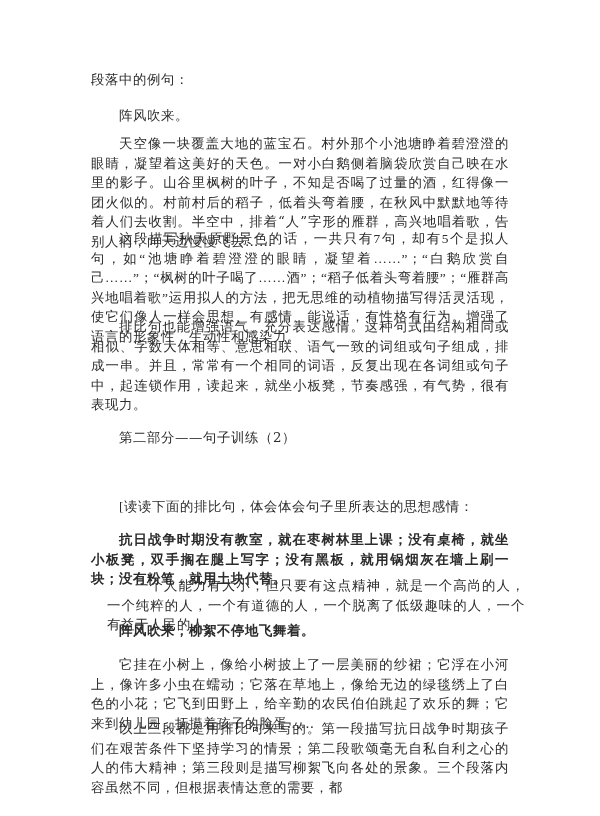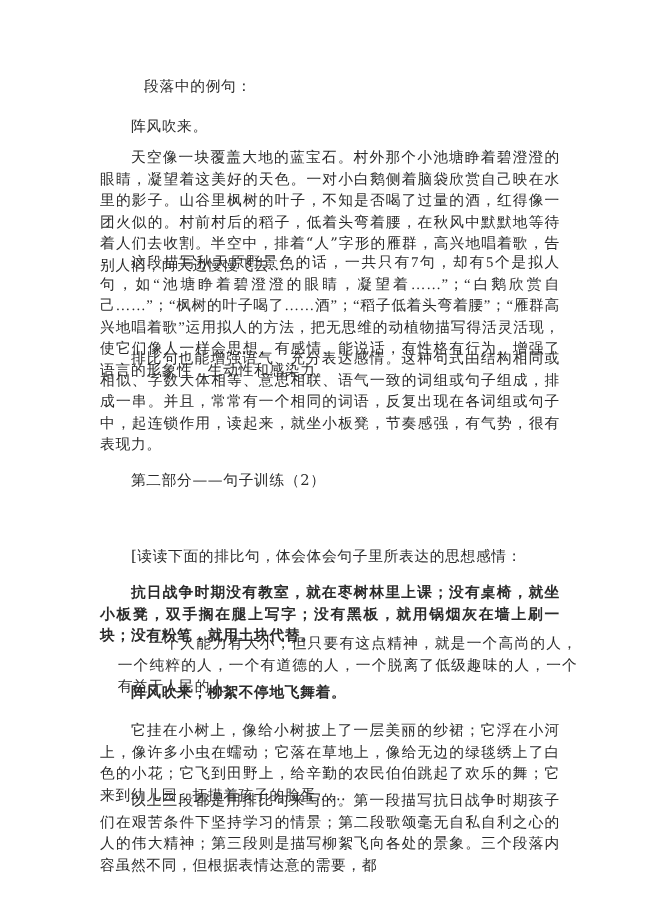--- a/index.html
+++ b/index.html
@@ -33,33 +33,33 @@
       word-break: break-all;
       margin: 0;
     }
     .indent { text-indent: 28px; }
   </style>
 </head>
 <body>
 
 <div class="page">
 
-  <p class="line-block" style="top:70px;margin-left:40px;">段落中的例句：</p>
+  <p class="line-block" style="top:70px;">段落中的例句：</p>
 
   <p class="line-block indent" style="top:106px;">阵风吹来。</p>
 
   <p class="line-block indent" style="top:134px;">天空像一块覆盖大地的蓝宝石。村外那个小池塘睁着碧澄澄的眼睛，凝望着这美好的天色。一对小白鹅侧着脑袋欣赏自己映在水里的影子。山谷里枫树的叶子，不知是否喝了过量的酒，红得像一团火似的。村前村后的稻子，低着头弯着腰，在秋风中默默地等待着人们去收割。半空中，排着“人”字形的雁群，高兴地唱着歌，告别人们，向天边慢慢飞去……</p>
 
   <p class="line-block indent" style="top:229px;font-family:Liberation Serif, serif;">这段描写秋天原野景色的话，一共只有7句，却有5个是拟人句，如“池塘睁着碧澄澄的眼睛，凝望着……”；“白鹅欣赏自己……”；“枫树的叶子喝了……酒”；“稻子低着头弯着腰”；“雁群高兴地唱着歌”运用拟人的方法，把无思维的动植物描写得活灵活现，使它们像人一样会思想、有感情、能说话，有性格有行为。增强了语言的形象性，生动性和感染力。</p>
 
   <p class="line-block indent" style="top:317px;">排比句也能增强语气、充分表达感情。这种句式由结构相同或相似、字数大体相等、意思相联、语气一致的词组或句子组成，排成一串。并且，常常有一个相同的词语，反复出现在各词组或句子中，起连锁作用，读起来，就坐小板凳，节奏感强，有气势，很有表现力。</p>
 
   <p class="line-block indent" style="top:428px;">第二部分——句子训练（2）</p>
 
-  <p class="line-block indent" style="top:497px;">[读读下面的排比句，体会体会句子里所表达的思想感情：</p>
+  <p class="line-block indent" style="top:497px;font-family:Liberation Serif, serif;">[读读下面的排比句，体会体会句子里所表达的思想感情：</p>
 
   <p class="line-block indent" style="top:530px;font-weight:bold;">抗日战争时期没有教室，就在枣树林里上课；没有桌椅，就坐小板凳，双手搁在腿上写字；没有黑板，就用锅烟灰在墙上刷一块；没有粉笔，就用土块代替。</p>
 
   <p class="line-block indent" style="top:576px;margin-left:16px;">一个人能力有大小，但只要有这点精神，就是一个高尚的人，一个纯粹的人，一个有道德的人，一个脱离了低级趣味的人，一个有益于人民的人。</p>
 
   <p class="line-block indent" style="top:621px;font-weight:bold;">阵风吹来，柳絮不停地飞舞着。</p>
 
   <p class="line-block indent" style="top:655px;">它挂在小树上，像给小树披上了一层美丽的纱裙；它浮在小河上，像许多小虫在蠕动；它落在草地上，像给无边的绿毯绣上了白色的小花；它飞到田野上，给辛勤的农民伯伯跳起了欢乐的舞；它来到幼儿园，抚摸着孩子的脸蛋……</p>
 
   <p class="line-block indent" style="top:719px;">以上三段都是用排比句来写的。第一段描写抗日战争时期孩子们在艰苦条件下坚持学习的情景；第二段歌颂毫无自私自利之心的人的伟大精神；第三段则是描写柳絮飞向各处的景象。三个段落内容虽然不同，但根据表情达意的需要，都</p>

